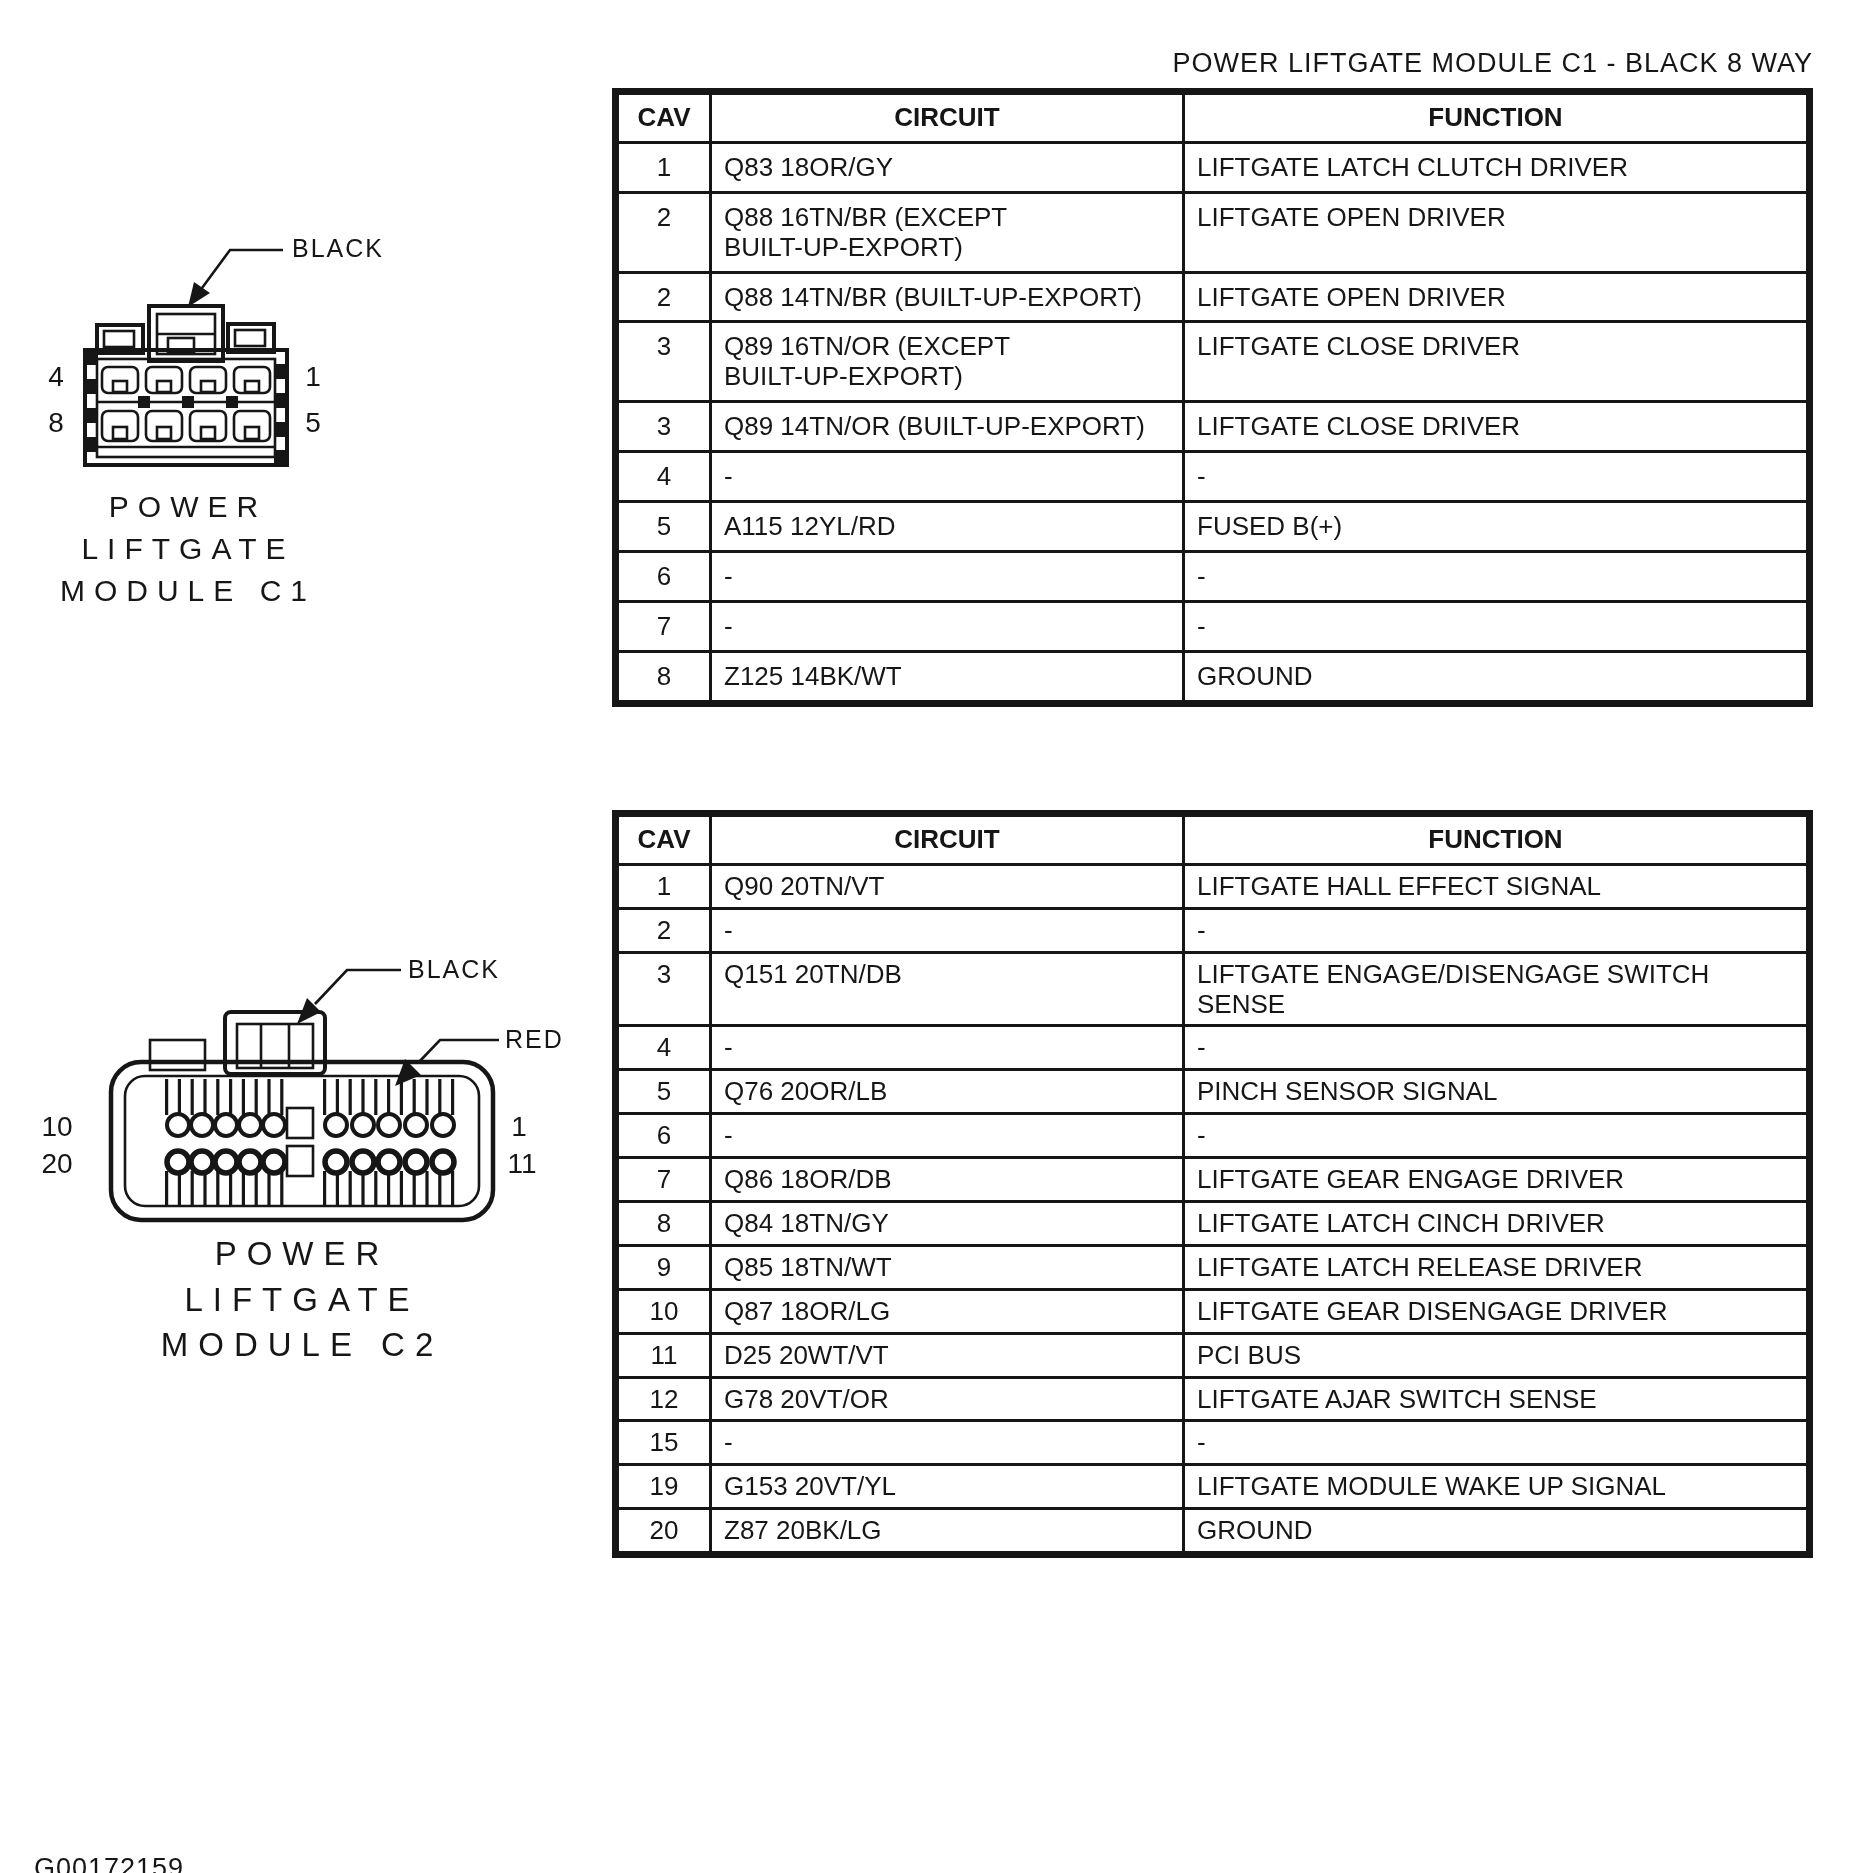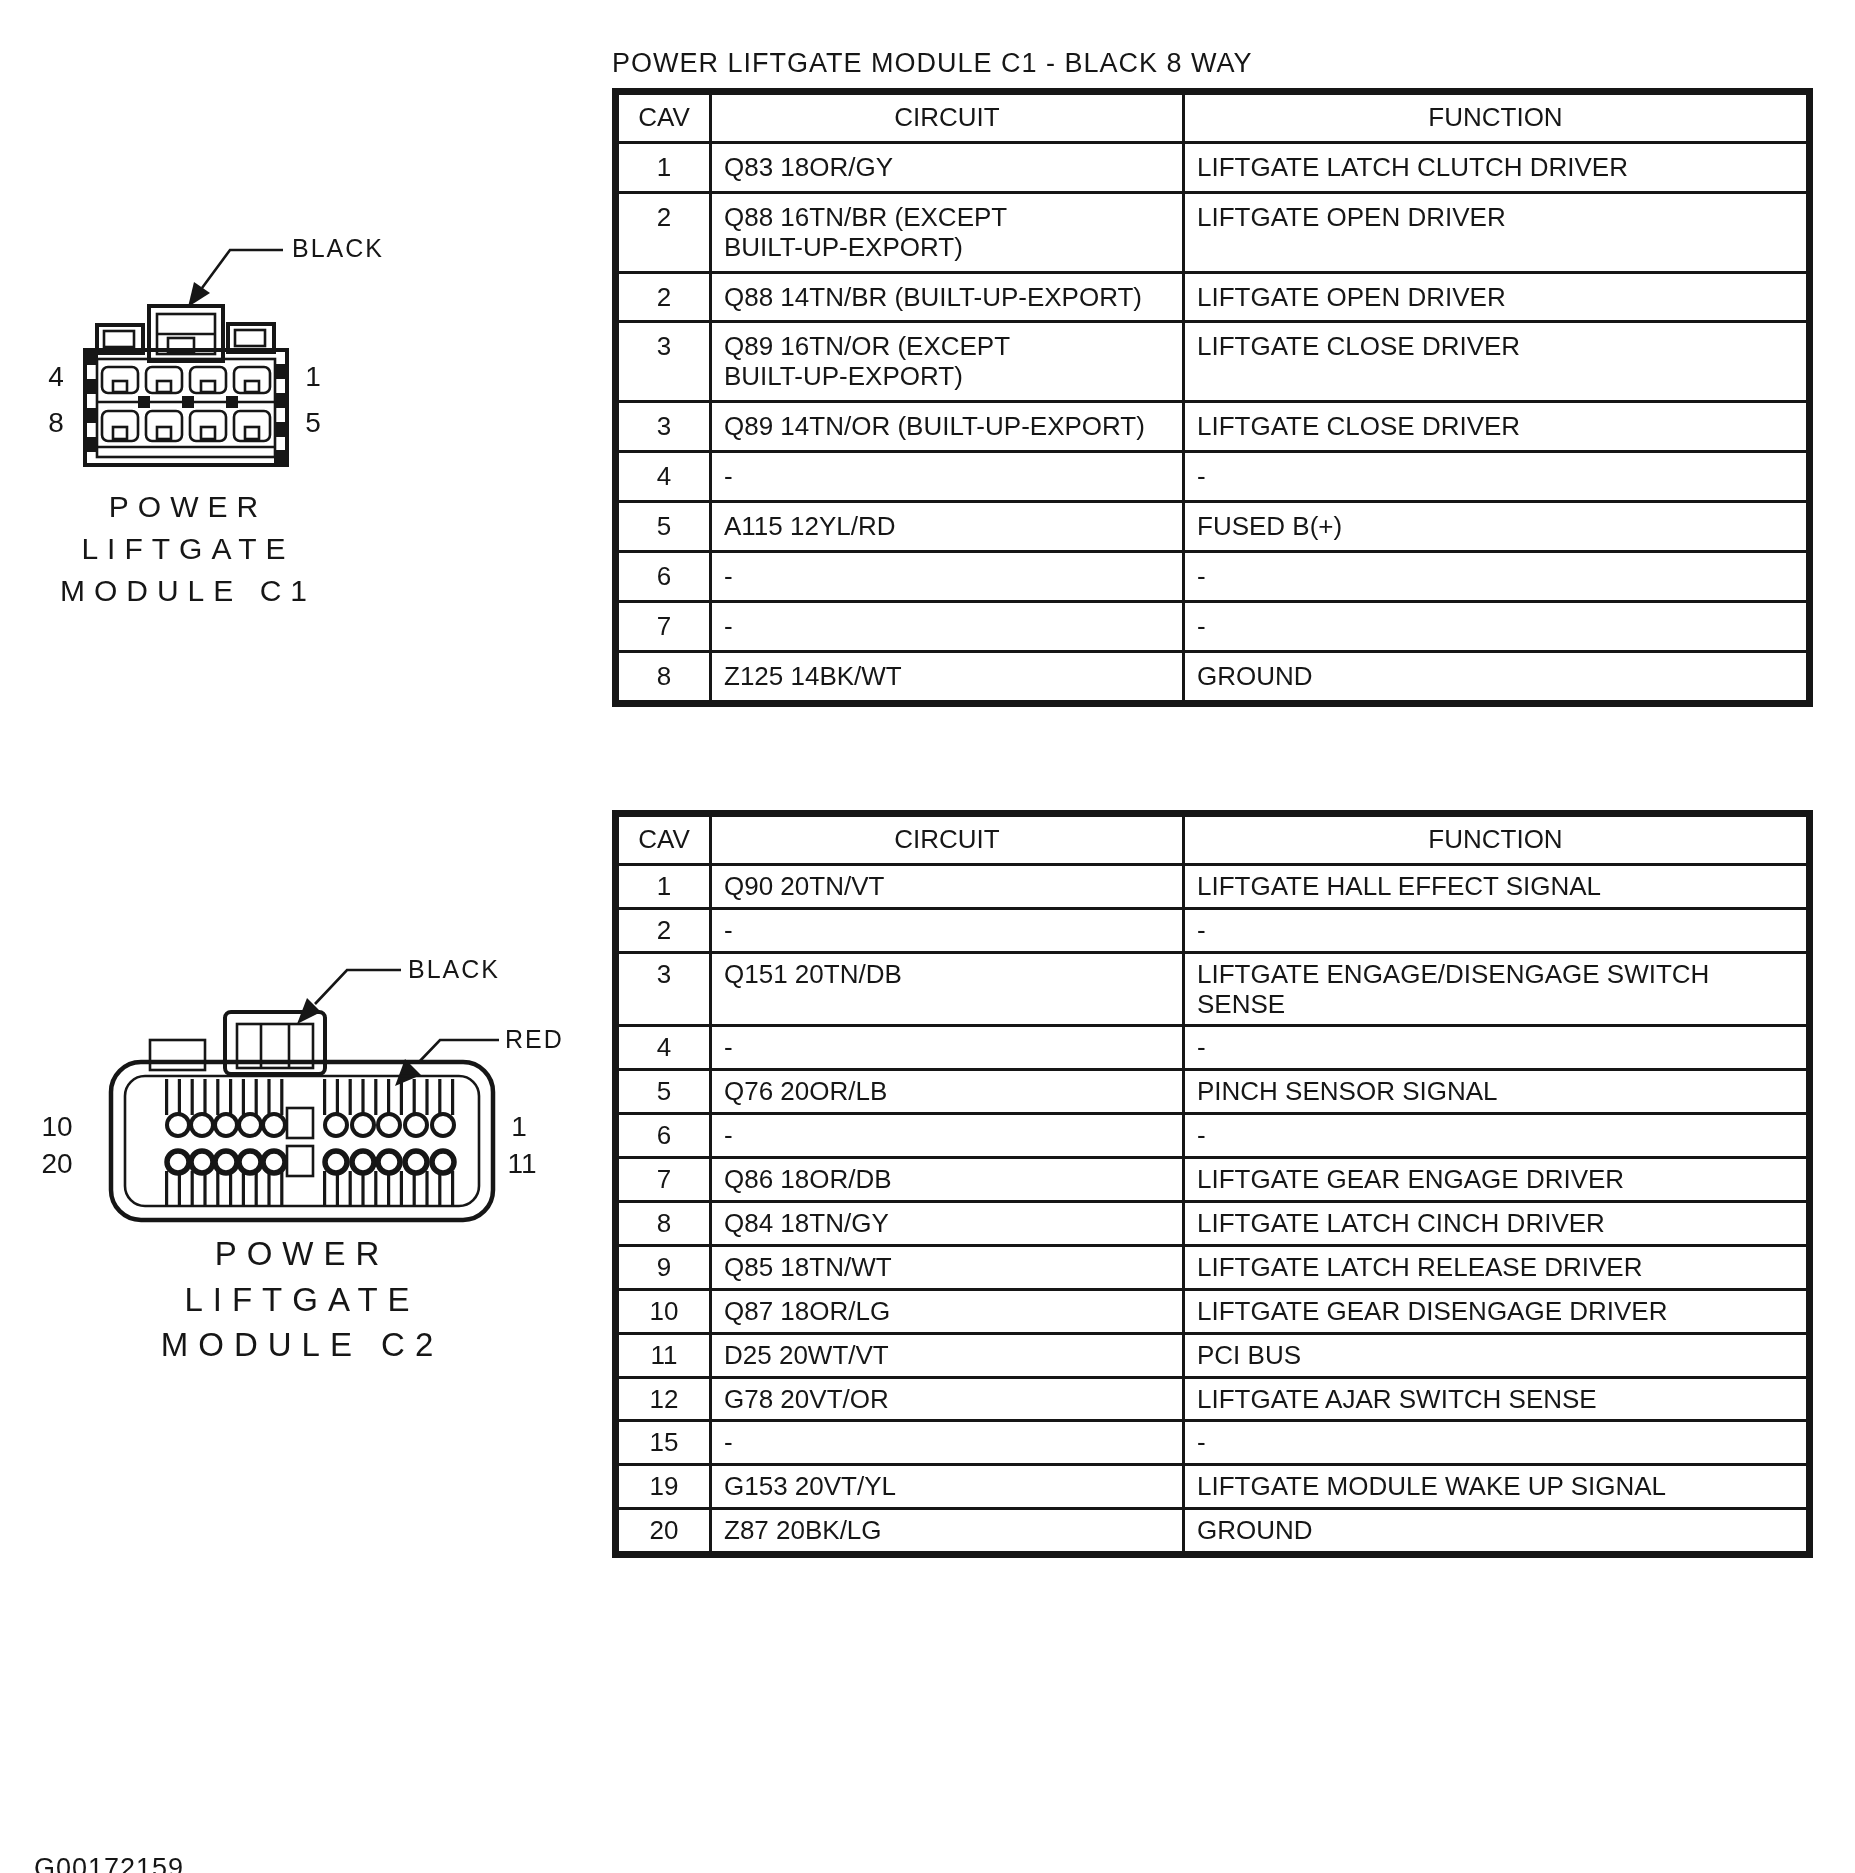--- a/index.html
+++ b/index.html
@@ -4,25 +4,25 @@
 <style>
   *{box-sizing:border-box}
   html,body{margin:0;padding:0;background:#ffffff}
   .page{position:relative;width:1855px;height:1873px;background:#ffffff;
         font-family:"Liberation Sans",sans-serif;color:#161616;overflow:hidden}
 
   
   .tbl-wrap{position:absolute;left:612px;width:1201px}
   .tbl-wrap.c1{top:48px}
   .tbl-wrap.c2{top:810px}
-  .tbl-title{text-align:left;font-size:27px;letter-spacing:1px;margin-bottom:9px;white-space:nowrap}
+  .tbl-title{text-align:right;font-size:27px;letter-spacing:1px;margin-bottom:9px;white-space:nowrap}
   table.pin{border-collapse:collapse;width:100%;border:7px solid #161616;table-layout:fixed}
   .pin th,.pin td{border:3px solid #161616;font-size:26px;line-height:1.15;
                   vertical-align:top;white-space:pre-line;overflow:hidden}
-  .pin th{text-align:center;font-weight:400;padding:8px 6px;height:28px}
+  .pin th{text-align:center;font-weight:700;padding:8px 6px;height:28px}
   .pin td{padding:9px 12px 8px;height:28px}
   .pin.c2t td{padding:6px 12px 5px}
   .pin td.cav{text-align:center;padding-left:4px;padding-right:4px}
   .col-cav{width:95px}
   .col-circuit{width:473px}
 
   
   .conn{position:absolute}
   .conn.c1pos{left:40px;top:195px}
   .conn.c2pos{left:25px;top:940px}

